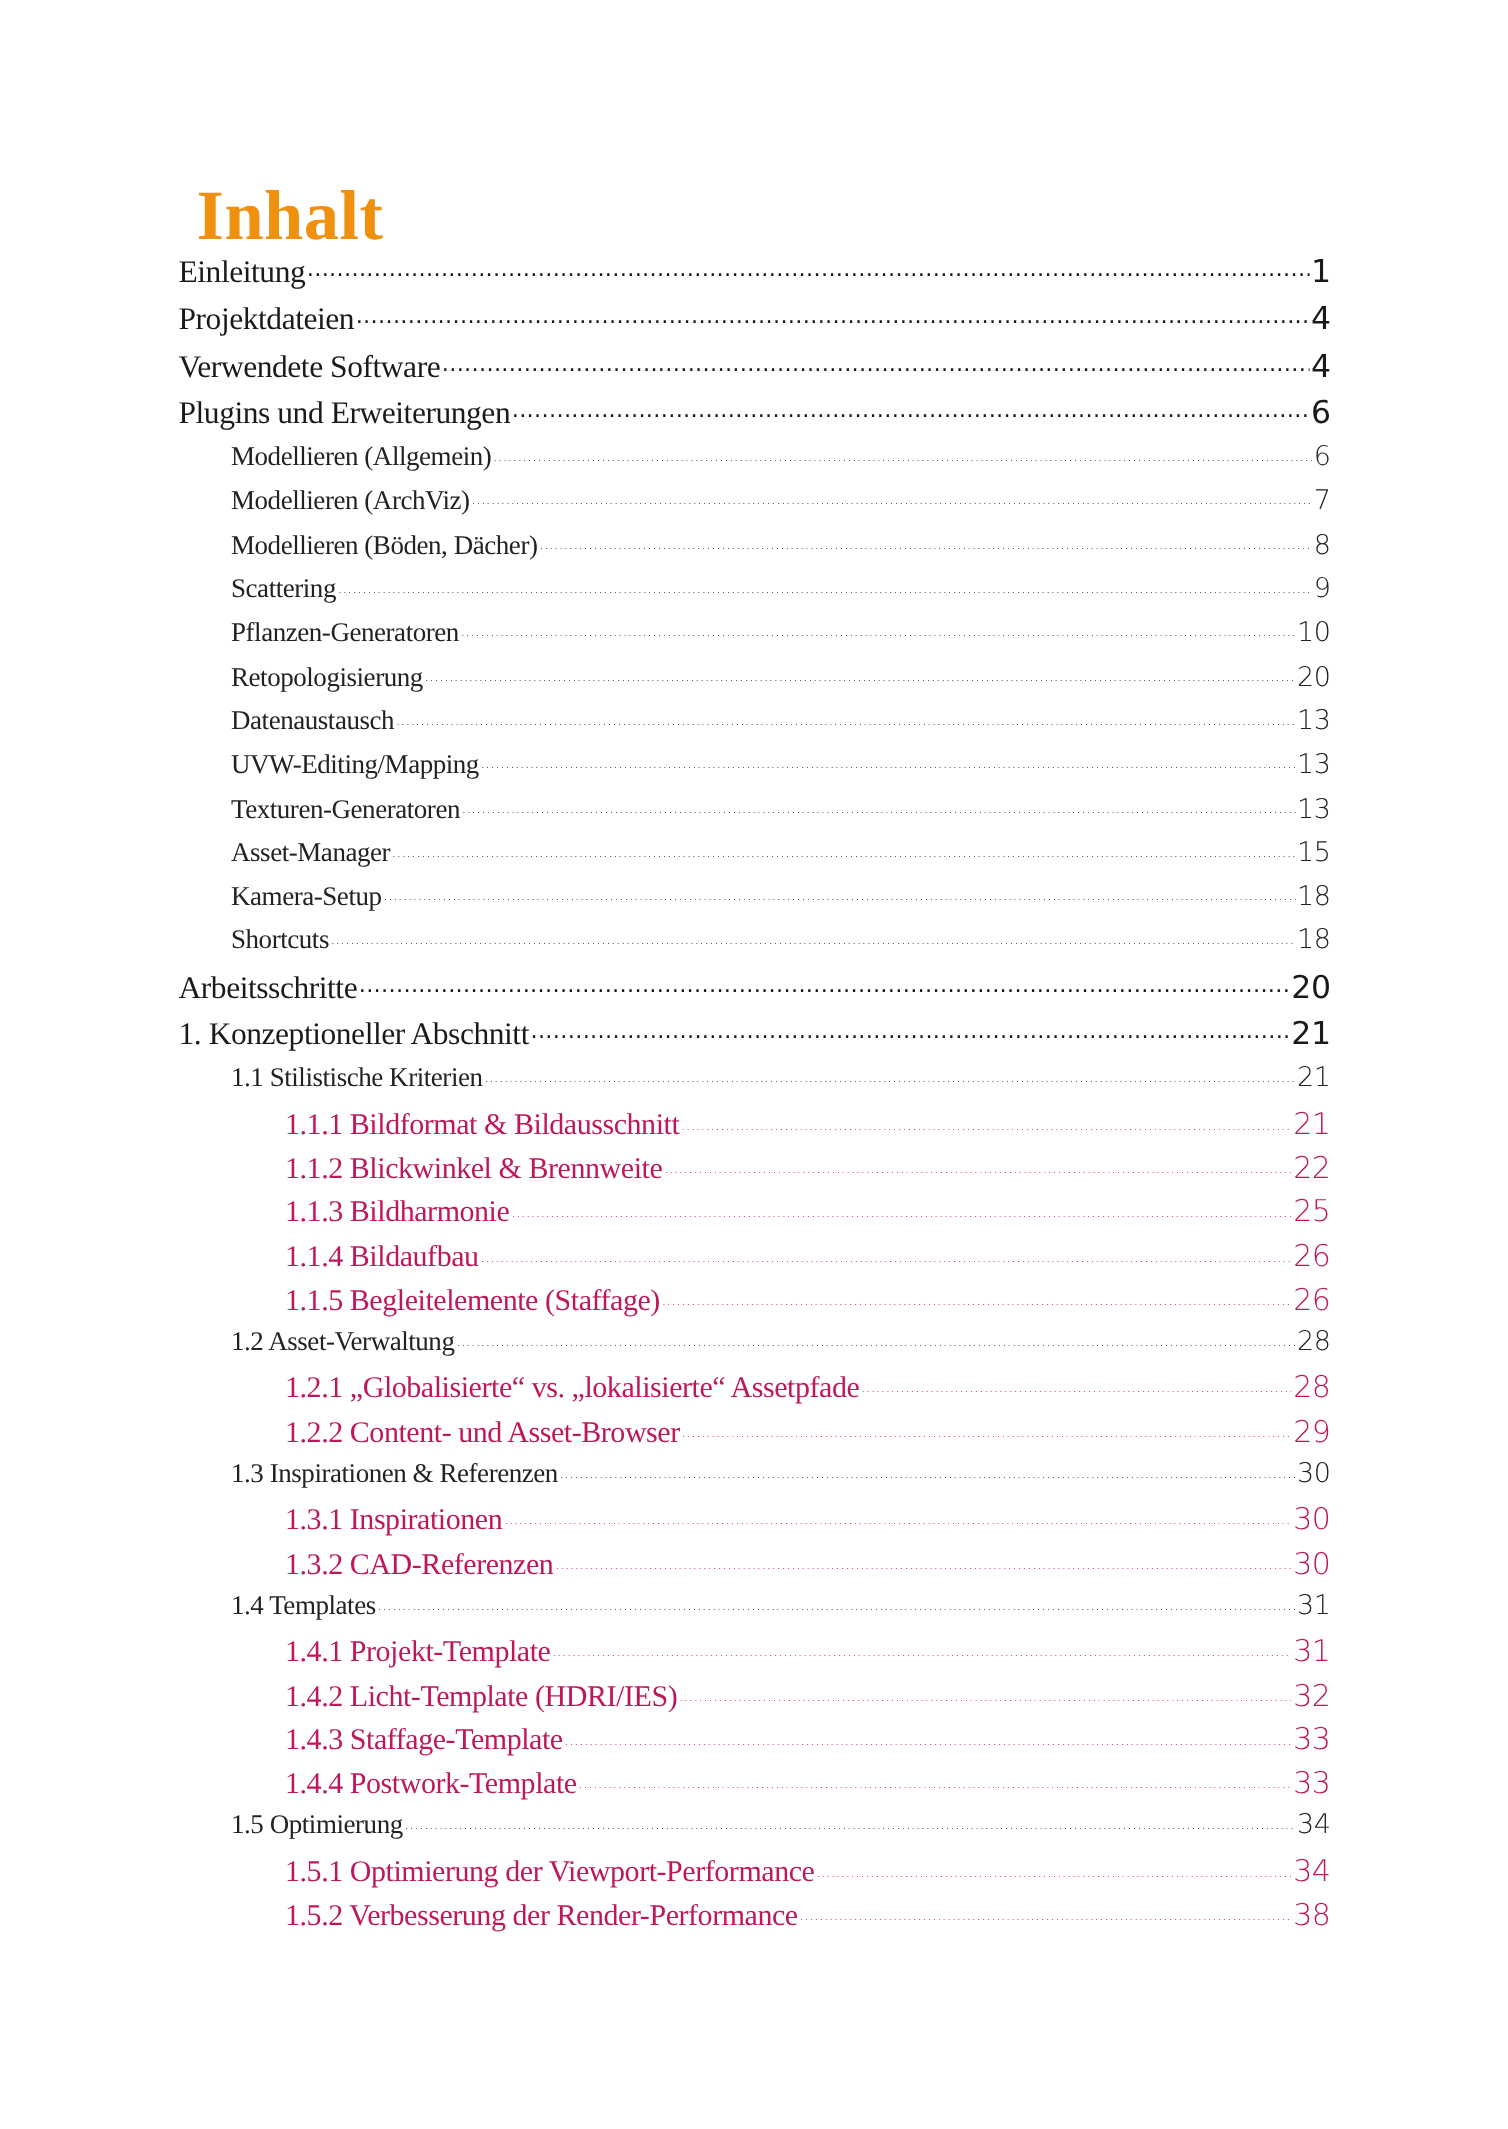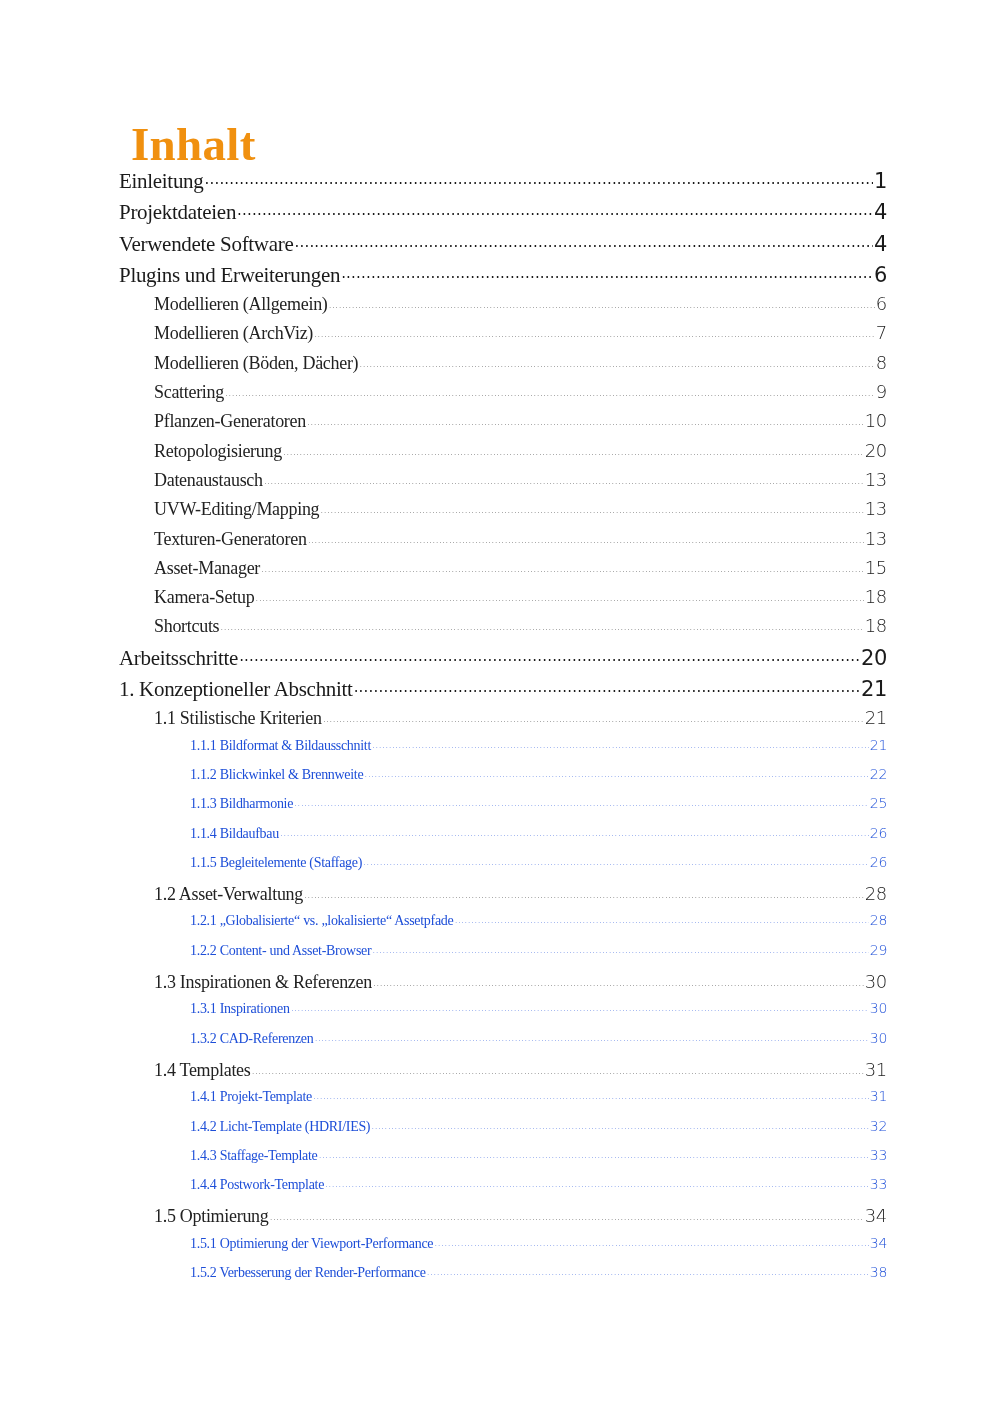--- a/index.html
+++ b/index.html
@@ -24,21 +24,21 @@
     }
     .entry .dots::after {
       content: "........................................................................................................................................................................................................................................................................................................";
       position: absolute; left: 0; bottom: 0; letter-spacing: 0.5px;
     }
     .entry .num { flex: 0 0 auto; text-align: right; }
     .lvl0 { font-size: 21px; height: 31.3px; letter-spacing: -0.3px; }
     .lvl0 .dots::after { font-size: 15px; letter-spacing: 0.2px; }
     .lvl1 { font-size: 18px; height: 29.3px; padding-left: 35px; font-weight: 300; color: #222; letter-spacing: -0.3px; }
     .lvl1 .dots::after { font-size: 10px; letter-spacing: 0.1px; }
-    .lvl2 { font-size: 14px; height: 29.3px; padding-left: 71px; font-weight: 300; color: #1d4ed8; letter-spacing: -0.3px; }
+    .lvl2 { font-size: 20px; height: 29.3px; padding-left: 71px; font-weight: 300; color: #be185d; letter-spacing: -0.3px; }
     .lvl2 .dots::after { font-size: 10px; letter-spacing: 0.1px; }
   </style>
 </head>
 <body>
 
 <div class="page">
   <h1 class="title">Inhalt</h1>
   <div class="toc" id="toc">
       <div class="entry lvl0">
         <span class="label">Einleitung</span>

